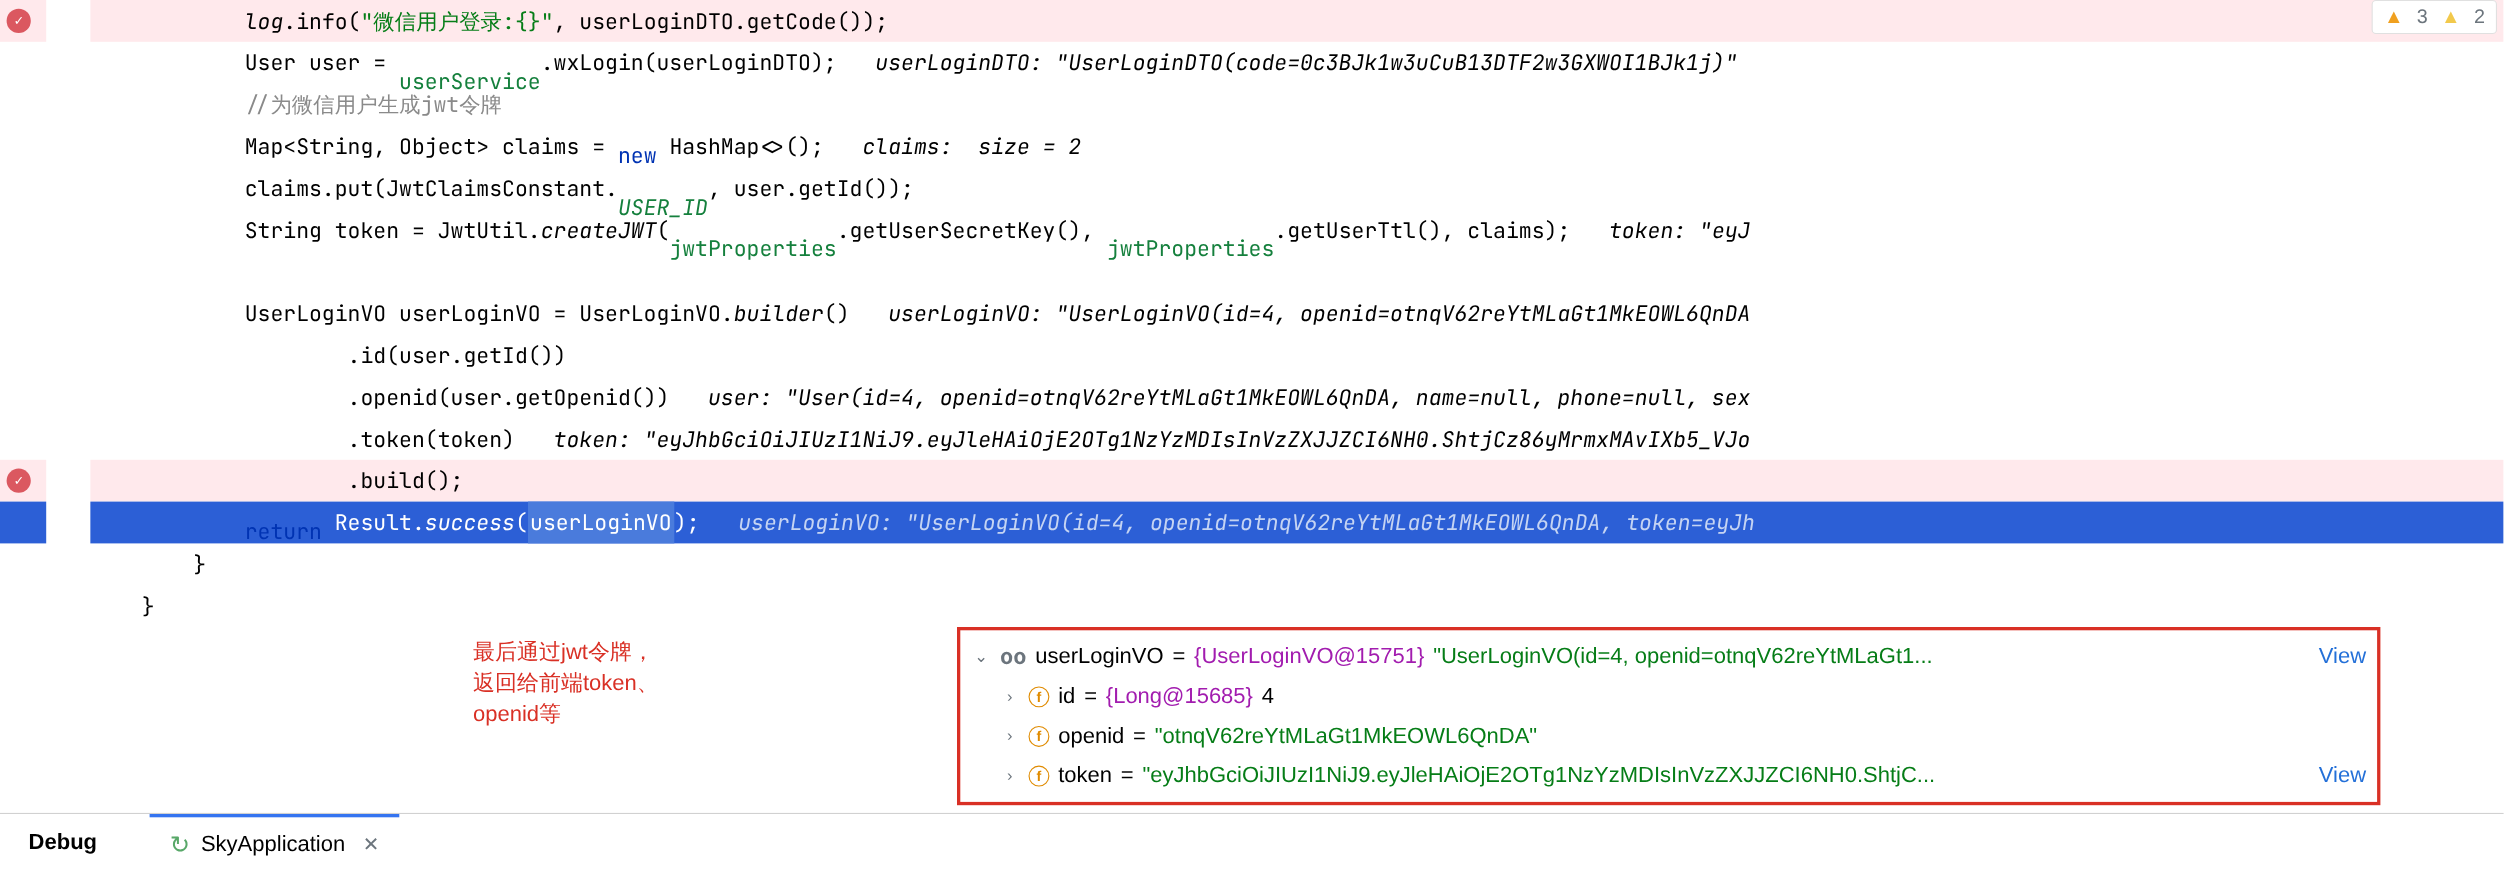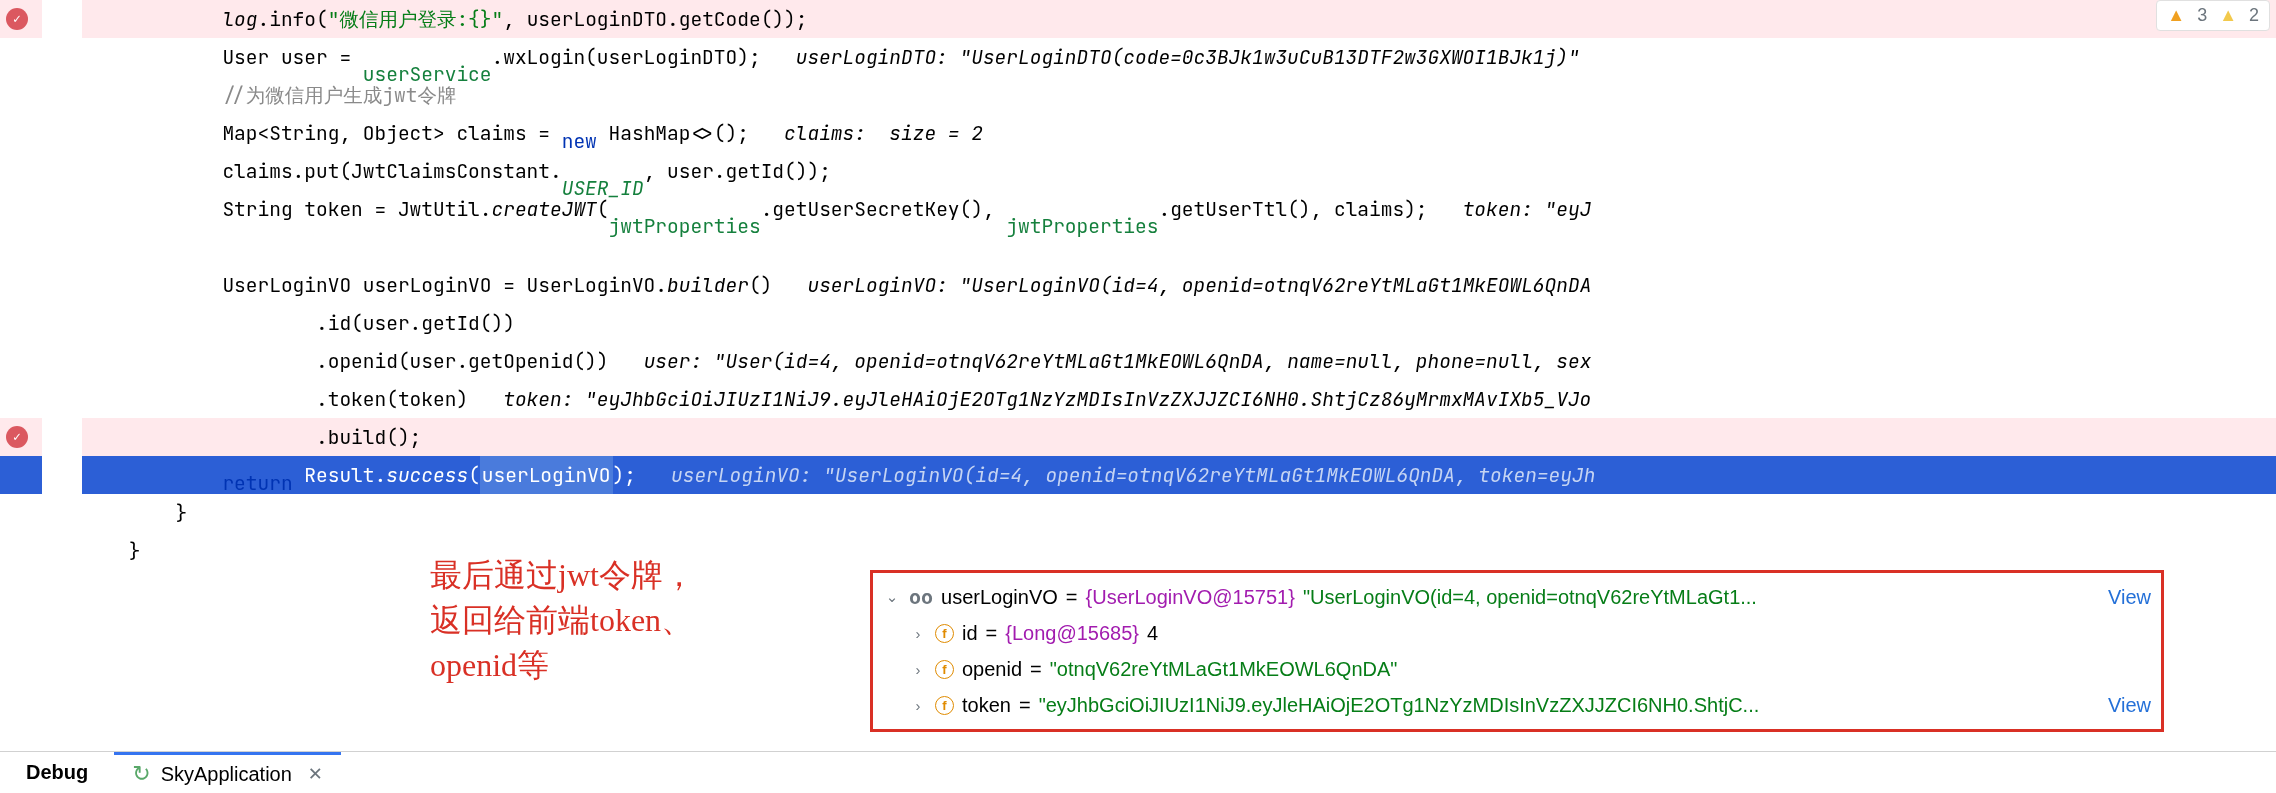--- a/index.html
+++ b/index.html
@@ -62,25 +62,25 @@
       display: inline-flex;
       align-items: center;
       justify-content: center;
       color: #fff;
       font-size: 13px;
       margin-left: 6px;
     }
     .check-icon::before { content: "✓"; }
     .annotation-text {
       color: #d93025;
-      font-family: Liberation Serif, serif;
-      font-size: 32px;
+      font-family: Liberation Sans, sans-serif;
+      font-size: 20px;
       position: absolute;
       left: 430px;
-      top: 553px;
+      top: 579px;
       line-height: 1.4;
     }
     .popup {
       position: absolute;
       left: 870px;
       top: 570px;
       width: 1294px;
       border: 3px solid #d93025;
       background: #fff;
       font-family: "Segoe UI", sans-serif;
@@ -112,26 +112,27 @@
       border-radius: 4px;
       padding: 4px 10px;
       display: flex; align-items: center; gap: 12px;
       font-family: sans-serif; font-size: 18px;
       color: #6c757d;
     }
     .warn-tri { color: #f0a020; }
     .tabs {
       position: absolute;
       bottom: 0; left: 0; right: 0;
-      height: 42px;
+      height: 54px;
       border-top: 1px solid #d1d1d1;
       display: flex;
       align-items: center;
       font-family: "Segoe UI", sans-serif;
       font-size: 20px;
+      gap: 22px;
     }
     .tab-debug {
       font-weight: 600;
       color: #000;
       padding: 0 26px;
       height: 100%;
       display: flex; align-items: center;
     }
     .tab-app {
       display: flex; align-items: center; gap: 10px;

